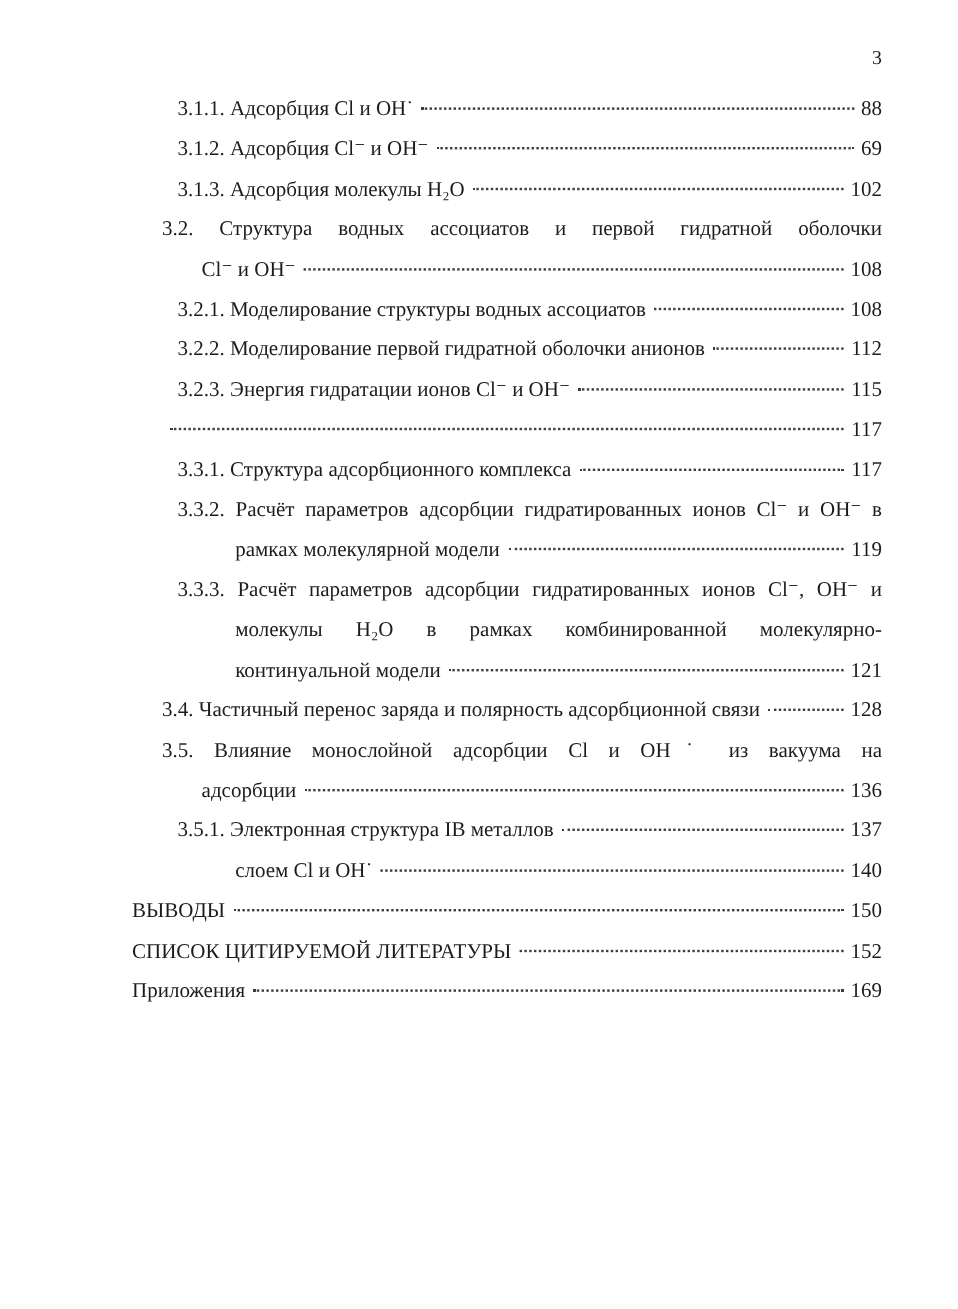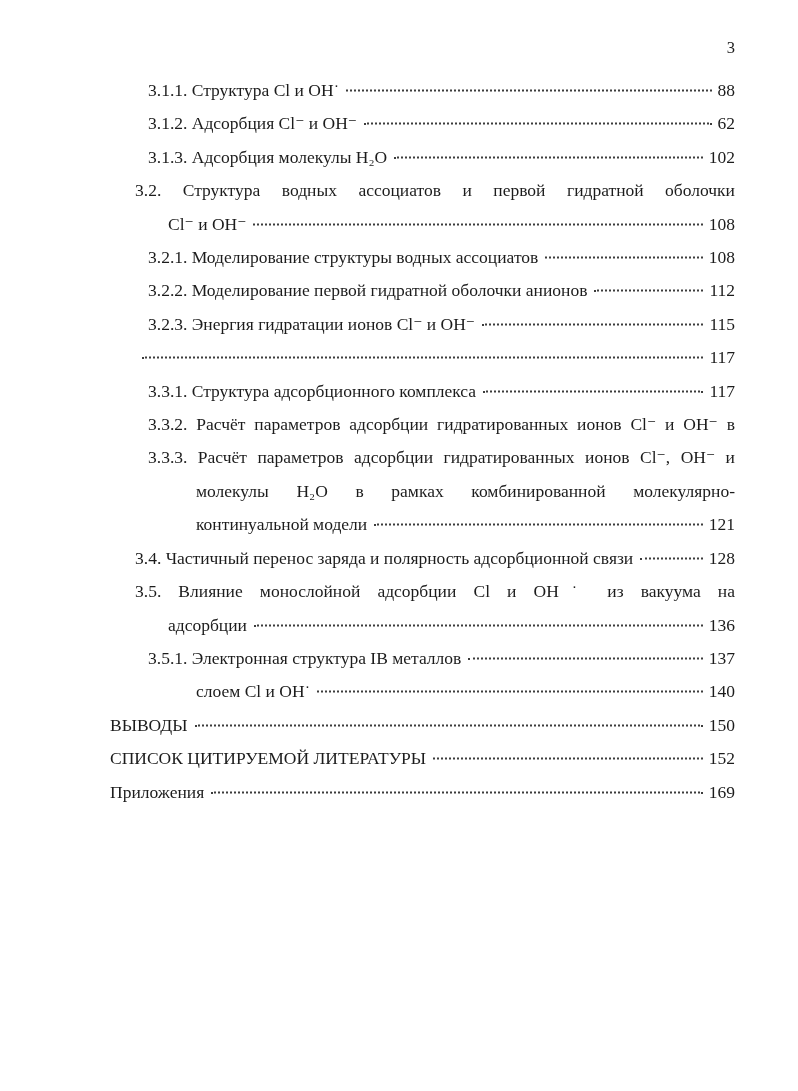--- a/index.html
+++ b/index.html
@@ -51,28 +51,28 @@
   }
   .toc-page { white-space: nowrap; }
 </style>
 </head>
 <body>
 
 <div class="sheet">
   <div class="page-num-top">3</div>
   <div class="toc">
       <div class="toc-line indent-subnum">
-        <span class="toc-text">3.1.1. Структура Cl и OH˙</span>
+        <span class="toc-text">3.1.1. Адсорбция Cl и OH˙</span>
         <span class="leader"></span>
         <span class="toc-page">88</span>
       </div>
       <div class="toc-line indent-subnum">
         <span class="toc-text">3.1.2. Адсорбция Cl⁻ и OH⁻</span>
         <span class="leader"></span>
-        <span class="toc-page">62</span>
+        <span class="toc-page">69</span>
       </div>
       <div class="toc-line indent-subnum">
         <span class="toc-text">3.1.3. Адсорбция молекулы H₂O</span>
         <span class="leader"></span>
         <span class="toc-page">102</span>
       </div>
       <div class="toc-line indent-num justify">
         <span class="toc-text">3.2. Структура водных ассоциатов и первой гидратной оболочки</span>
       </div>
       <div class="toc-line indent-cont1">
@@ -100,20 +100,25 @@
         <span class="leader"></span>
         <span class="toc-page">117</span>
       </div>
       <div class="toc-line indent-subnum">
         <span class="toc-text">3.3.1. Структура адсорбционного комплекса</span>
         <span class="leader"></span>
         <span class="toc-page">117</span>
       </div>
       <div class="toc-line indent-subnum justify">
         <span class="toc-text">3.3.2. Расчёт параметров адсорбции гидратированных ионов Cl⁻ и OH⁻ в</span>
+      </div>
+      <div class="toc-line indent-cont2">
+        <span class="toc-text">рамках молекулярной модели</span>
+        <span class="leader"></span>
+        <span class="toc-page">119</span>
       </div>
       <div class="toc-line indent-subnum justify">
         <span class="toc-text">3.3.3. Расчёт параметров адсорбции гидратированных ионов Cl⁻, OH⁻ и</span>
       </div>
       <div class="toc-line indent-cont2 justify">
         <span class="toc-text">молекулы H₂O в рамках комбинированной молекулярно-</span>
       </div>
       <div class="toc-line indent-cont2">
         <span class="toc-text">континуальной модели</span>
         <span class="leader"></span>

